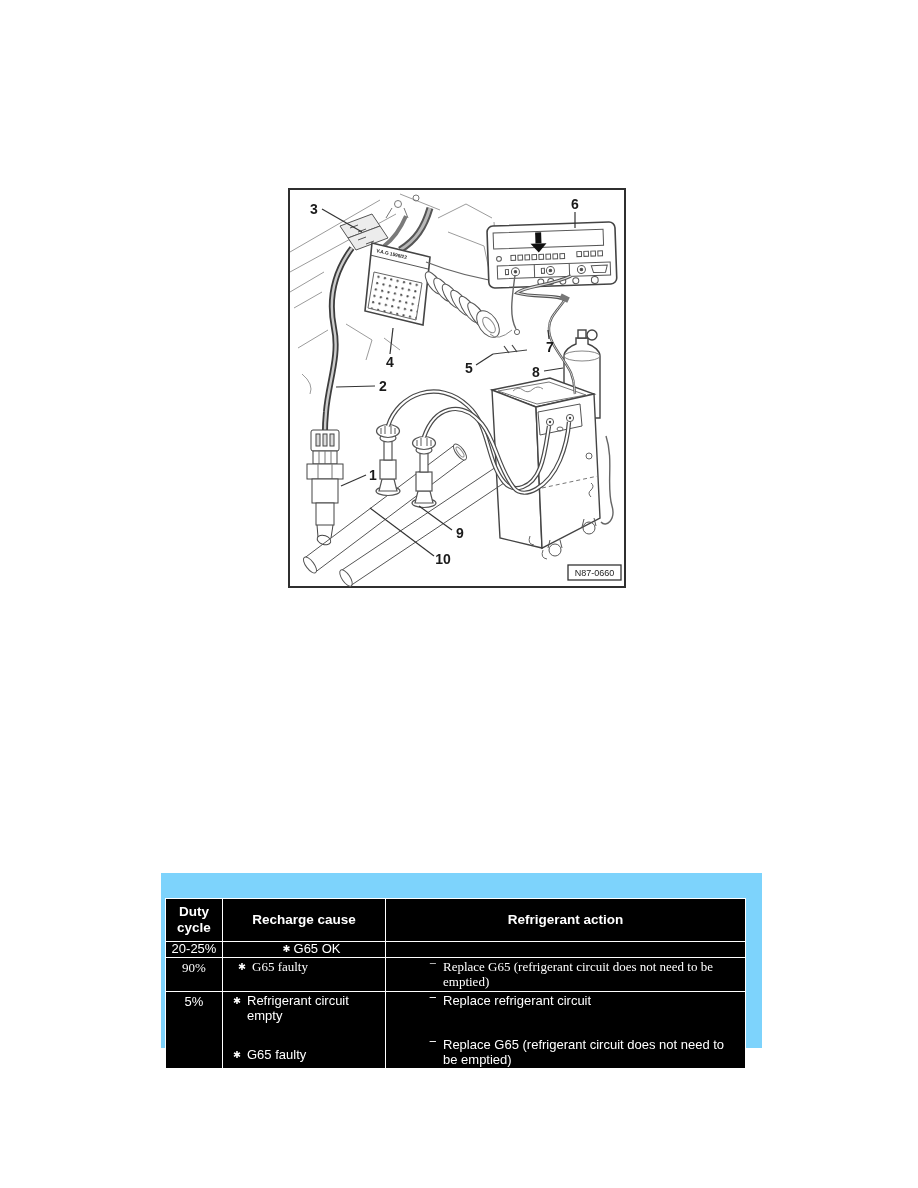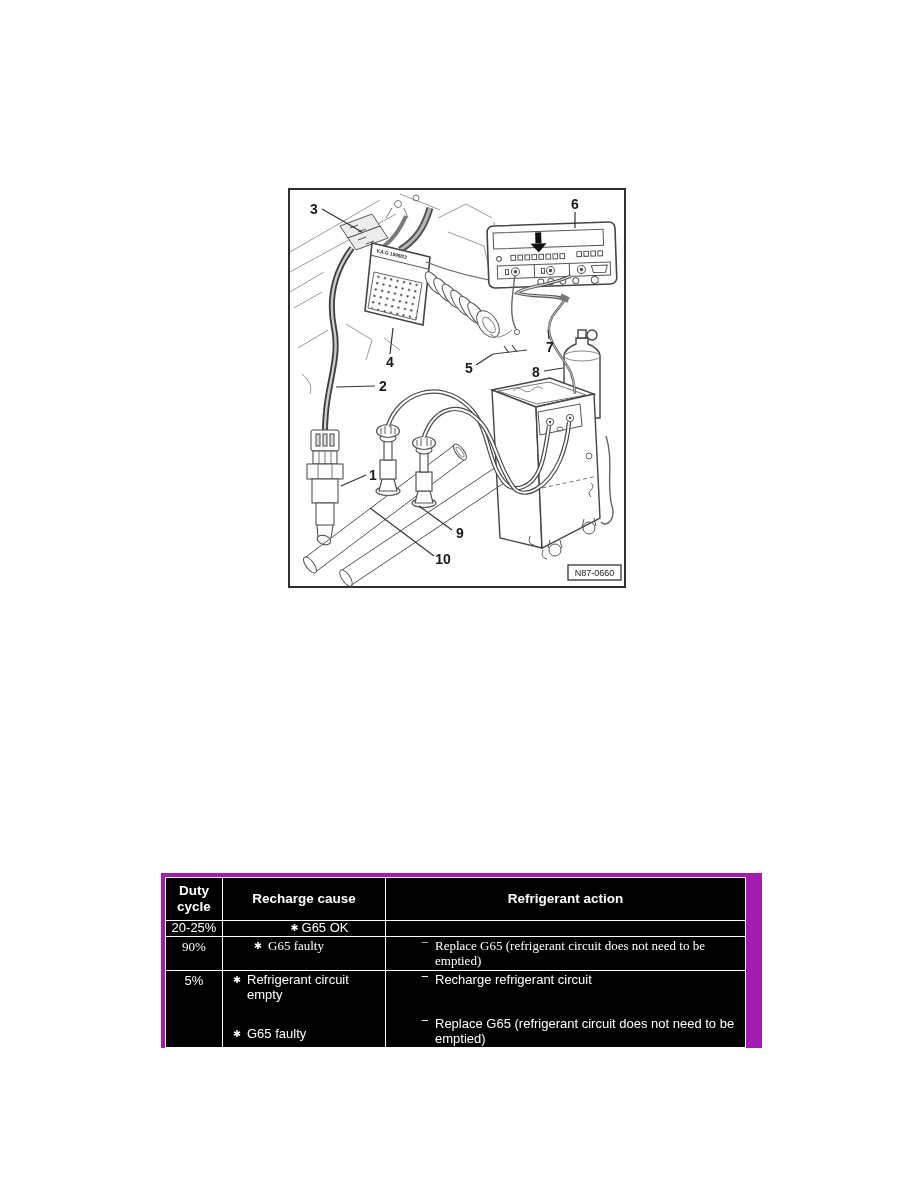--- a/index.html
+++ b/index.html
@@ -6,33 +6,33 @@
   body{width:918px;height:1188px;background:#ffffff;position:relative;
        font-family:"Liberation Sans",sans-serif;}
   .page{position:absolute;inset:0;background:#fff;overflow:hidden;}
 
   
   .figure{position:absolute;left:288px;top:188px;width:338px;height:400px;}
   .figure svg{display:block;width:100%;height:100%;}
 
   
   .dtc{position:absolute;left:161px;top:873px;width:601px;height:175px;
-       background:#a21caf;box-sizing:border-box;padding:4px 16px 8px 4px;}
+       background:#7dd3fc;box-sizing:border-box;padding:25px 16px 8px 4px;}
   table.t{width:100%;height:100%;border-collapse:collapse;background:#000;
           color:#fff;font-size:13px;line-height:15px;table-layout:fixed;}
   .t th,.t td{border:1px solid #fff;padding:1px 3px;vertical-align:top;}
   .t th{font-size:13.5px;font-weight:bold;text-align:center;vertical-align:middle;line-height:16px;}
   tr.rh{height:43px;} tr.r1{height:16px;} tr.r2{height:34px;font-family:Liberation Serif, serif;}
   tr.r1 td{padding:0 2px;line-height:14px;text-align:center;}
   td.duty{text-align:center;padding-top:2px;}
-  .cause{margin-left:28px;text-indent:-14px;padding-left:14px;}
+  .cause{margin-left:12px;text-indent:-14px;padding-left:14px;}
   .cause.narrow{max-width:122px;margin-left:7px;}
   .bullet{display:inline-block;width:14px;text-indent:0;font-size:9.5px;
           vertical-align:1px;}
-  .action{margin-left:32px;text-indent:-14px;padding-left:14px;}
+  .action{margin-left:40px;text-indent:-14px;padding-left:14px;}
   .dash{display:inline-block;width:14px;text-indent:0;position:relative;top:-3px;}
   .mt-cause{margin-top:24px;} .mt-action{margin-top:29px;}
 </style>
 </head>
 <body>
 
 <div class="page">
 
   <figure class="figure" style="margin:0;">
     <svg viewBox="0 0 338 400" xmlns="http://www.w3.org/2000/svg">
@@ -310,21 +310,21 @@
             <div class="action"><span class="dash">−</span><span>Replace G65 (refrigerant circuit does not need to be emptied)</span></div>
           </td>
         </tr>
         <tr>
           <td class="duty">5%</td>
           <td>
             <div class="cause narrow"><span class="bullet">✱</span><span>Refrigerant circuit empty</span></div>
             <div class="cause narrow mt-cause"><span class="bullet">✱</span><span>G65 faulty</span></div>
           </td>
           <td>
-            <div class="action"><span class="dash">−</span><span>Recharge refrigerant circuit</span></div>
+            <div class="action"><span class="dash">−</span><span>Replace refrigerant circuit</span></div>
             <div class="action mt-action"><span class="dash">−</span><span>Replace G65 (refrigerant circuit does not need to be emptied)</span></div>
           </td>
         </tr>
       </tbody>
     </table>
   </div>
 
 </div>
 
 </body></html>

